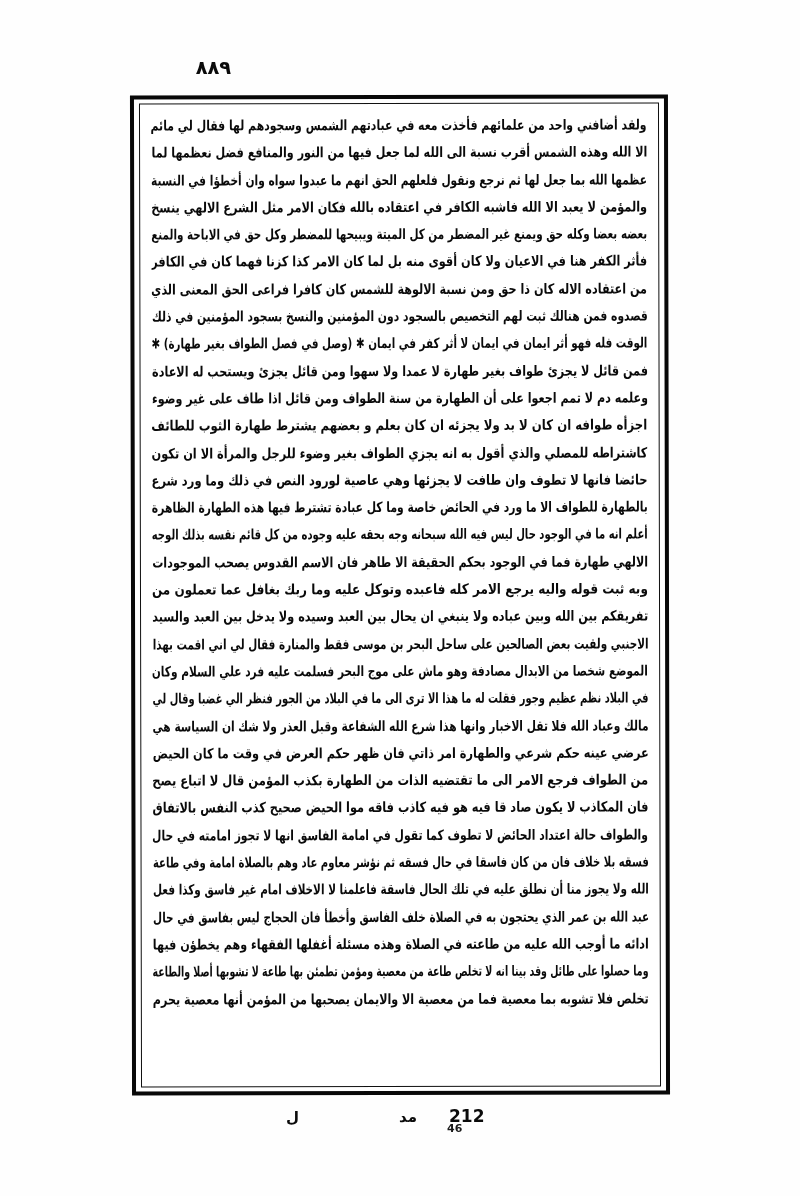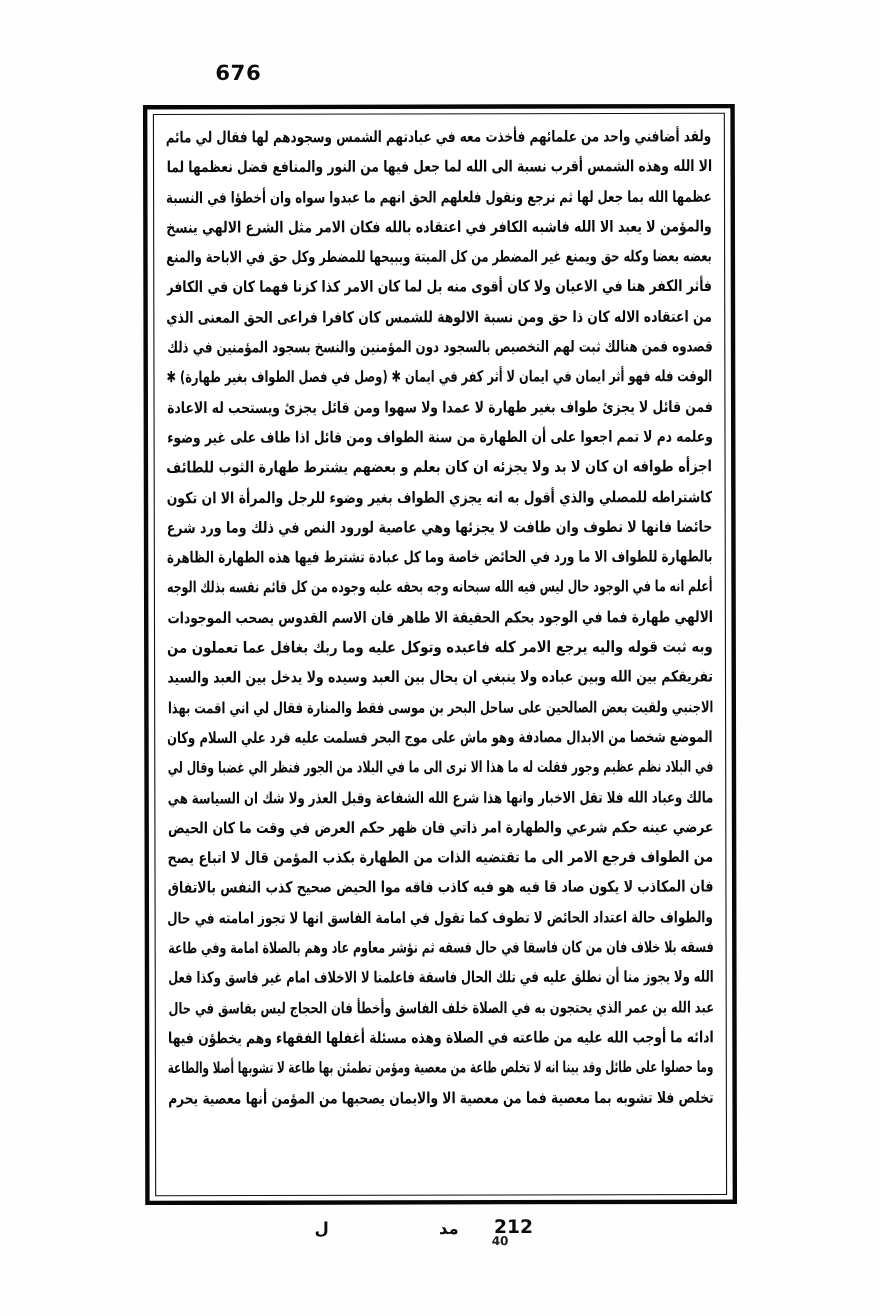--- a/index.html
+++ b/index.html
@@ -114,21 +114,21 @@
   .catch.left  { left: 155px;  top: 6px; }
   .catch.mid   { left: 268px;  top: 6px; }
   .catch.right { left: 318px;  top: 4px; font-size: 17px; }
   .catch.under { left: 316px;  top: 20px; font-size: 11px; color: #1a1a1a; }
 </style>
 </head>
 <body>
 
 <div id="page">
 
-  <div class="folio">676</div>
+  <div class="folio">٨٨٩</div>
 
   <div class="frame-outer">
     <div class="frame-inner">
       <div class="textblock" id="textblock">
           <div class="line"><span style="transform: scaleX(0.7719);">ولقد أضافني واحد من علمائهم فأخذت معه في عبادتهم الشمس وسجودهم لها فقال لي مائم</span></div>
           <div class="line"><span style="transform: scaleX(0.7918);">الا الله وهذه الشمس أقرب نسبة الى الله لما جعل فيها من النور والمنافع  فضل نعظمها لما</span></div>
           <div class="line"><span style="transform: scaleX(0.7551);">عظمها الله بما جعل لها ثم نرجع ونقول فلعلهم الحق انهم ما عبدوا سواه وان أخطؤا في النسبة</span></div>
           <div class="line"><span style="transform: scaleX(0.8052);">والمؤمن لا يعبد الا الله فاشبه الكافر في اعتقاده بالله فكان الامر مثل الشرع الالهي ينسخ</span></div>
           <div class="line"><span style="transform: scaleX(0.737);">بعضه بعضا وكله حق ويمنع غير المضطر من كل الميتة ويبيحها للمضطر وكل حق في الاباحة والمنع</span></div>
           <div class="line"><span style="transform: scaleX(0.8013);">فأثر الكفر هنا في الاعيان ولا كان أقوى منه بل لما كان الامر كذا كزنا فهما كان في الكافر</span></div>
@@ -160,16 +160,16 @@
           <div class="line"><span style="transform: scaleX(0.6687);">وما حصلوا على طائل وقد بينا انه لا تخلص طاعة من معصية ومؤمن تطمئن بها طاعة لا تشوبها أصلا والطاعة</span></div>
           <div class="line"><span style="transform: scaleX(0.7898);">تخلص فلا تشوبه بما معصية فما من معصية الا والايمان يصحبها من المؤمن أنها معصية يحرم</span></div>
         </div>
     </div>
   </div>
 
   <div class="catchrow">
     <span class="catch left">ل</span>
     <span class="catch mid">م‍د</span>
     <span class="catch right">212</span>
-    <span class="catch under">40</span>
+    <span class="catch under">46</span>
   </div>
 
 </div>
 
 </body></html>

